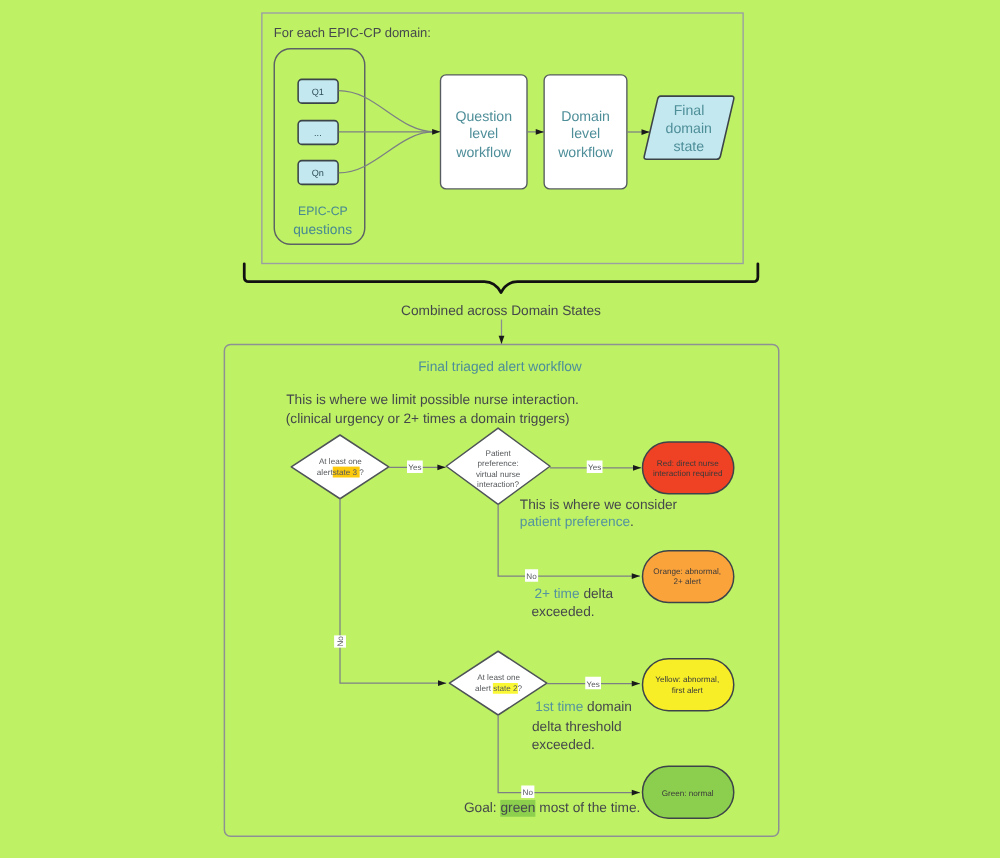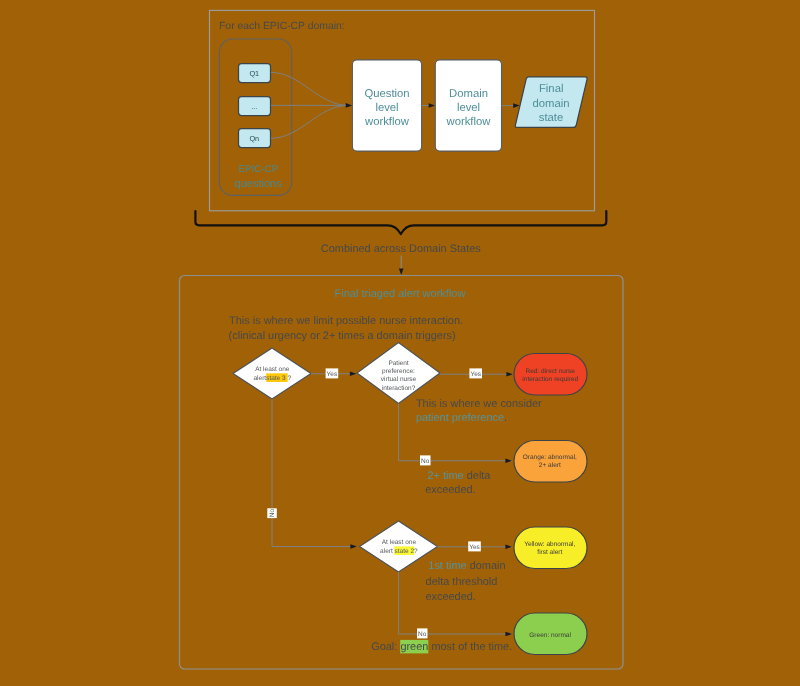--- a/index.html
+++ b/index.html
@@ -1,18 +1,18 @@
 <!DOCTYPE html>
 <html><head>
 <meta charset="utf-8">
 <title>EPIC-CP triage workflow diagram</title>
 <style>
   html,body{margin:0;padding:0;background:#ffffff;}
   body{width:800px;height:686px;overflow:hidden;font-family:"Liberation Sans",sans-serif;}
-  #stage{position:relative;width:800px;height:686px;background:#a16207;
+  #stage{position:relative;width:800px;height:686px;background:#bef264;
          transform:translateZ(0);will-change:transform,opacity;opacity:0.999;
          isolation:isolate;}
   svg{display:block;shape-rendering:geometricPrecision;}
   text{font-family:"Liberation Sans",sans-serif;-webkit-font-smoothing:antialiased;text-rendering:geometricPrecision;}
   .t-title{font-size:10.4px;fill:#46494c;}
   .t-body{font-size:10.95px;fill:#45484b;}
   .t-sub{font-size:11px;fill:#4e8e99;}
   .t-q{font-size:7.3px;fill:#2f4e57;text-anchor:middle;}
   .t-group{font-size:10.5px;fill:#488892;text-anchor:middle;}
   .t-wf{font-size:11.3px;fill:#4e8e99;text-anchor:middle;}

